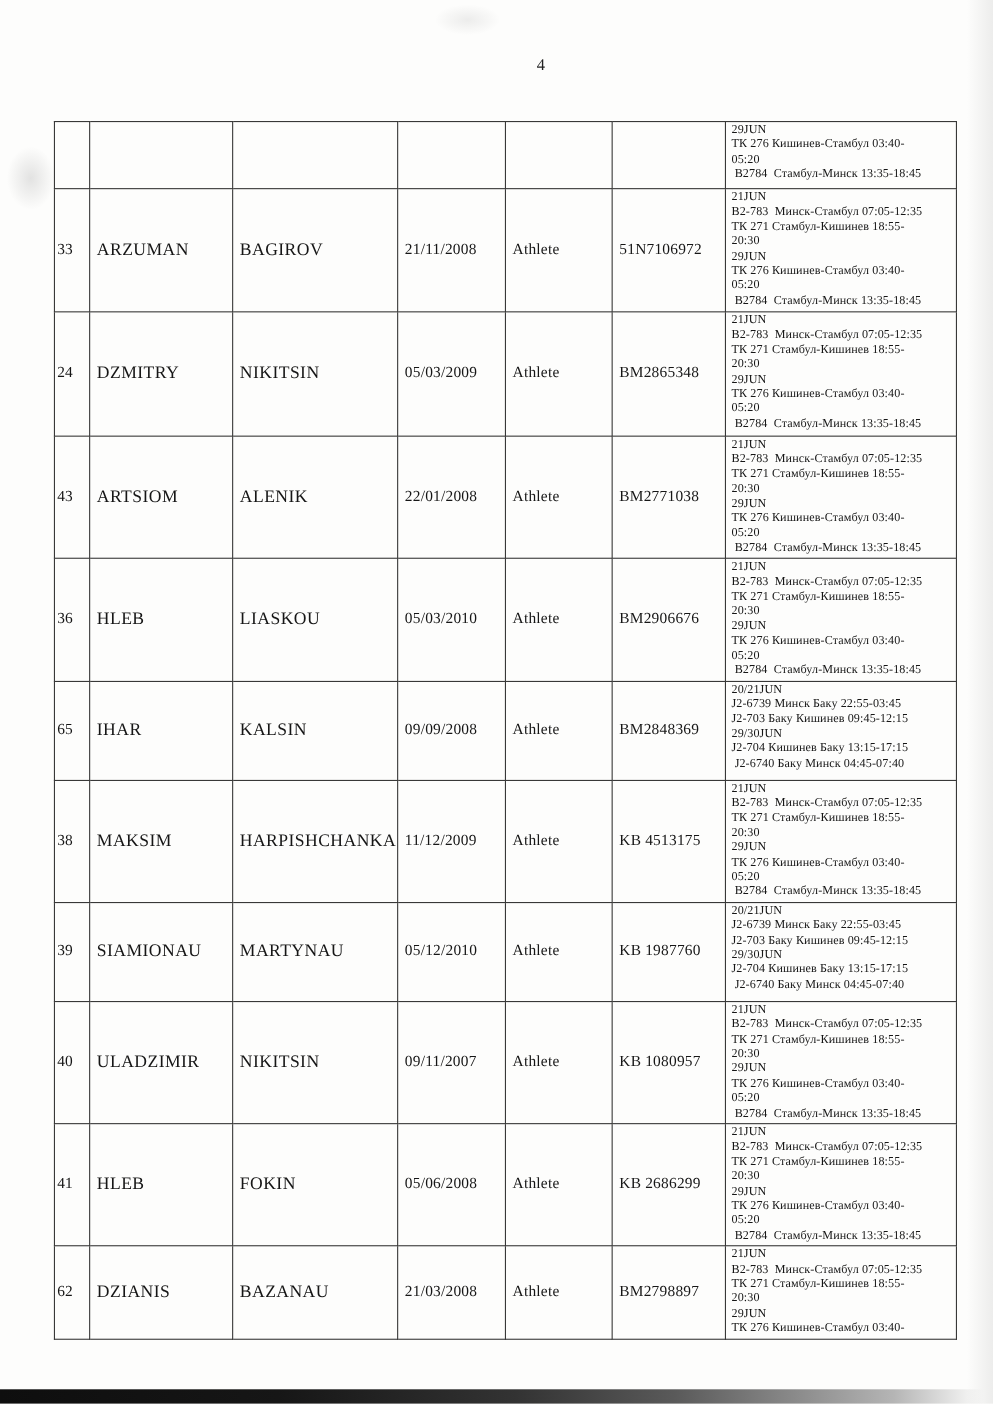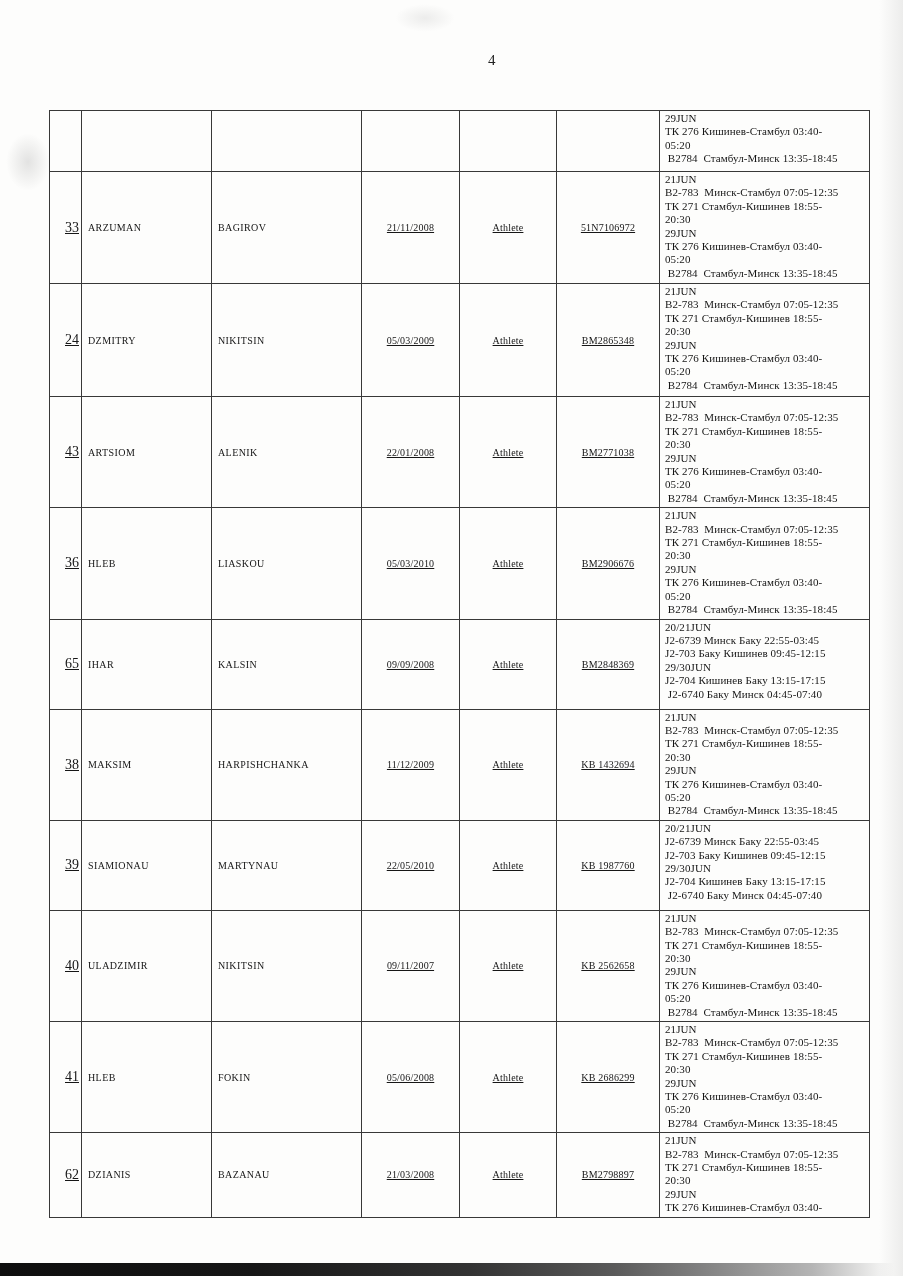--- a/index.html
+++ b/index.html
@@ -14,23 +14,23 @@
     position:absolute;left:488px;top:52px;
     font-size:15px;color:#222;
   }
   table.roster{
     position:absolute;left:49px;top:94px;width:820px;
     border-collapse:collapse;table-layout:fixed;margin-top:16px;
   }
   table.roster, table.roster td{border:1px solid #383838;}
   table.roster{border-top:1.5px solid #2c2c2c;border-left:1.5px solid #2c2c2c;}
   td{padding:0 6px;vertical-align:middle;overflow:hidden;}
-  td.num{text-align:right;font-size:14px;padding:0 2px;text-decoration:underline;}
-  td.fname,td.lname{font-size:10px;letter-spacing:0.4px;}
-  td.dob,td.role,td.passport{text-align:center;font-size:10px;letter-spacing:0.2px;text-decoration:underline;}
+  td.num{text-align:left;font-size:14px;padding:0 2px;}
+  td.fname,td.lname{font-size:16px;letter-spacing:0.4px;}
+  td.dob,td.role,td.passport{text-align:left;font-size:14px;letter-spacing:0.2px;}
   td.itin{
     font-size:11px;line-height:13.4px;
     vertical-align:top;white-space:pre-wrap;
     padding:1px 3px 2px 5px;letter-spacing:0.1px;
     font-family:"Liberation Serif", serif;
   }
   tr.h61{height:61px}
   tr.h112{height:112px}
   tr.h113{height:113px}
   tr.h109{height:109px}
@@ -167,51 +167,51 @@
 29/30JUN
 J2-704 Кишинев Баку 13:15-17:15
  J2-6740 Баку Минск 04:45-07:40</td>
       </tr>
       <tr class="h110">
         <td class="num">38</td>
         <td class="fname">MAKSIM</td>
         <td class="lname">HARPISHCHANKA</td>
         <td class="dob">11/12/2009</td>
         <td class="role">Athlete</td>
-        <td class="passport">KB 1432694</td>
+        <td class="passport">KB 4513175</td>
         <td class="itin">21JUN
 В2-783  Минск-Стамбул 07:05-12:35
 ТК 271 Стамбул-Кишинев 18:55-
 20:30
 29JUN
 ТК 276 Кишинев-Стамбул 03:40-
 05:20
  В2784  Стамбул-Минск 13:35-18:45</td>
       </tr>
       <tr class="h90">
         <td class="num">39</td>
         <td class="fname">SIAMIONAU</td>
         <td class="lname">MARTYNAU</td>
-        <td class="dob">22/05/2010</td>
+        <td class="dob">05/12/2010</td>
         <td class="role">Athlete</td>
         <td class="passport">KB 1987760</td>
         <td class="itin">20/21JUN
 J2-6739 Минск Баку 22:55-03:45
 J2-703 Баку Кишинев 09:45-12:15
 29/30JUN
 J2-704 Кишинев Баку 13:15-17:15
  J2-6740 Баку Минск 04:45-07:40</td>
       </tr>
       <tr class="h110">
         <td class="num">40</td>
         <td class="fname">ULADZIMIR</td>
         <td class="lname">NIKITSIN</td>
         <td class="dob">09/11/2007</td>
         <td class="role">Athlete</td>
-        <td class="passport">KB 2562658</td>
+        <td class="passport">KB 1080957</td>
         <td class="itin">21JUN
 В2-783  Минск-Стамбул 07:05-12:35
 ТК 271 Стамбул-Кишинев 18:55-
 20:30
 29JUN
 ТК 276 Кишинев-Стамбул 03:40-
 05:20
  В2784  Стамбул-Минск 13:35-18:45</td>
       </tr>
       <tr class="h110">

